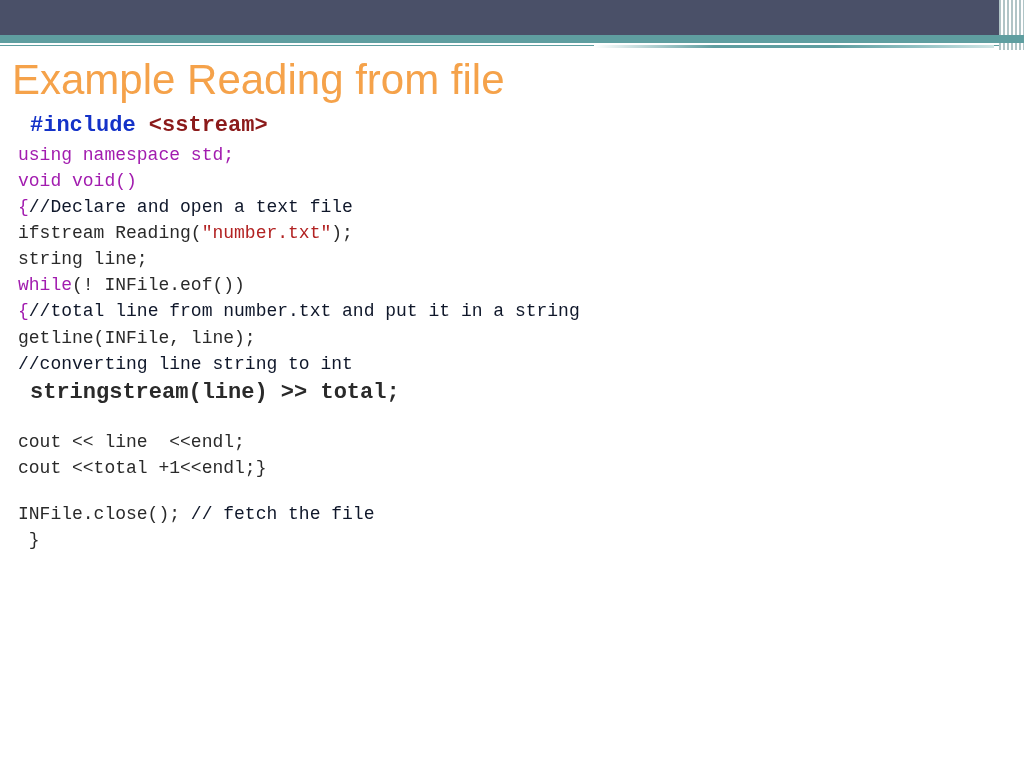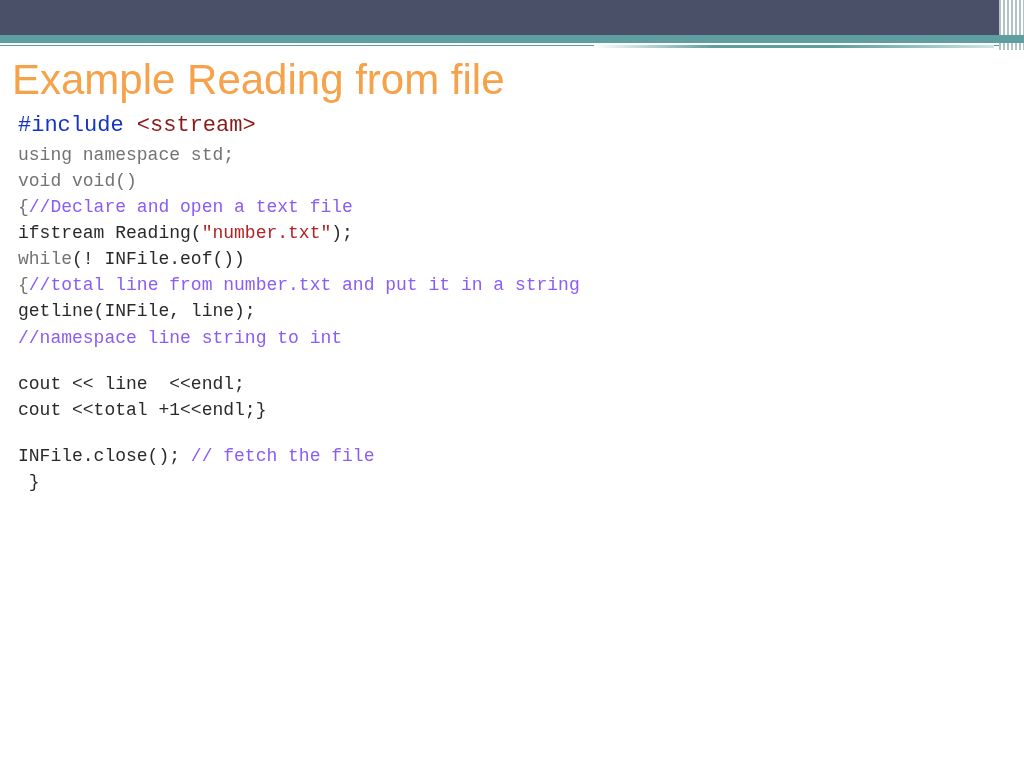--- a/index.html
+++ b/index.html
@@ -50,25 +50,25 @@
     font-weight: 400;
   }
   .code {
     padding: 0 0 0 18px;
     font-size: 18px;
     line-height: 1.45;
     color: #3a3a3a;
   }
   .pp   { color: #1432c8; }
   .hdr  { color: #8b1a1a; }
-  .kw   { color: #737373; }
+  .kw   { color: #a21caf; }
   .str  { color: #b22222; }
-  .cmt  { color: #8b5cf6; }
+  .cmt  { color: #0f172a; }
   .blk  { color: #2a2a2a; }
-  .bold { font-weight: normal; }
+  .bold { font-weight: bold; margin-left: 12px; }
   .line { white-space: pre; }
   .big  { font-size: 22px; }
   .spacer { height: 20px; }
 </style>
 </head>
 <body>
 
 <div class="header-bar">
   <div class="right-edge"></div>
 </div>
@@ -86,30 +86,32 @@
   <div class="line bold big"><span class="pp">#include </span><span class="hdr">&lt;sstream&gt;</span></div>
 
   <div class="line"><span class="kw">using namespace </span><span class="kw">std;</span></div>
 
   <div class="line"><span class="kw">void </span><span class="kw">void()</span></div>
 
   <div class="line"><span class="kw">{</span><span class="cmt">//Declare and open a text file</span></div>
 
   <div class="line"><span class="blk">ifstream Reading(</span><span class="str">"number.txt"</span><span class="blk">);</span></div>
 
+  <div class="line blk">string line;</div>
 
 
   <div class="line"><span class="kw">while</span><span class="blk">(! INFile.eof())</span></div>
 
   <div class="line"><span class="kw">{</span><span class="cmt">//total line from number.txt and put it in a string</span></div>
 
   <div class="line blk">getline(INFile, line);</div>
 
-  <div class="line cmt">//namespace line string to int</div>
+  <div class="line cmt">//converting line string to int</div>
 
+  <div class="line bold big blk">stringstream(line) &gt;&gt; total;</div>
 
   <div class="spacer"></div>
 
   <div class="line blk">cout &lt;&lt; line  &lt;&lt;endl;</div>
 
   <div class="line blk">cout &lt;&lt;total +1&lt;&lt;endl;}</div>
 
   <div class="spacer"></div>
 
   <div class="line"><span class="blk">INFile.close(); </span><span class="cmt">// fetch the file</span></div>

